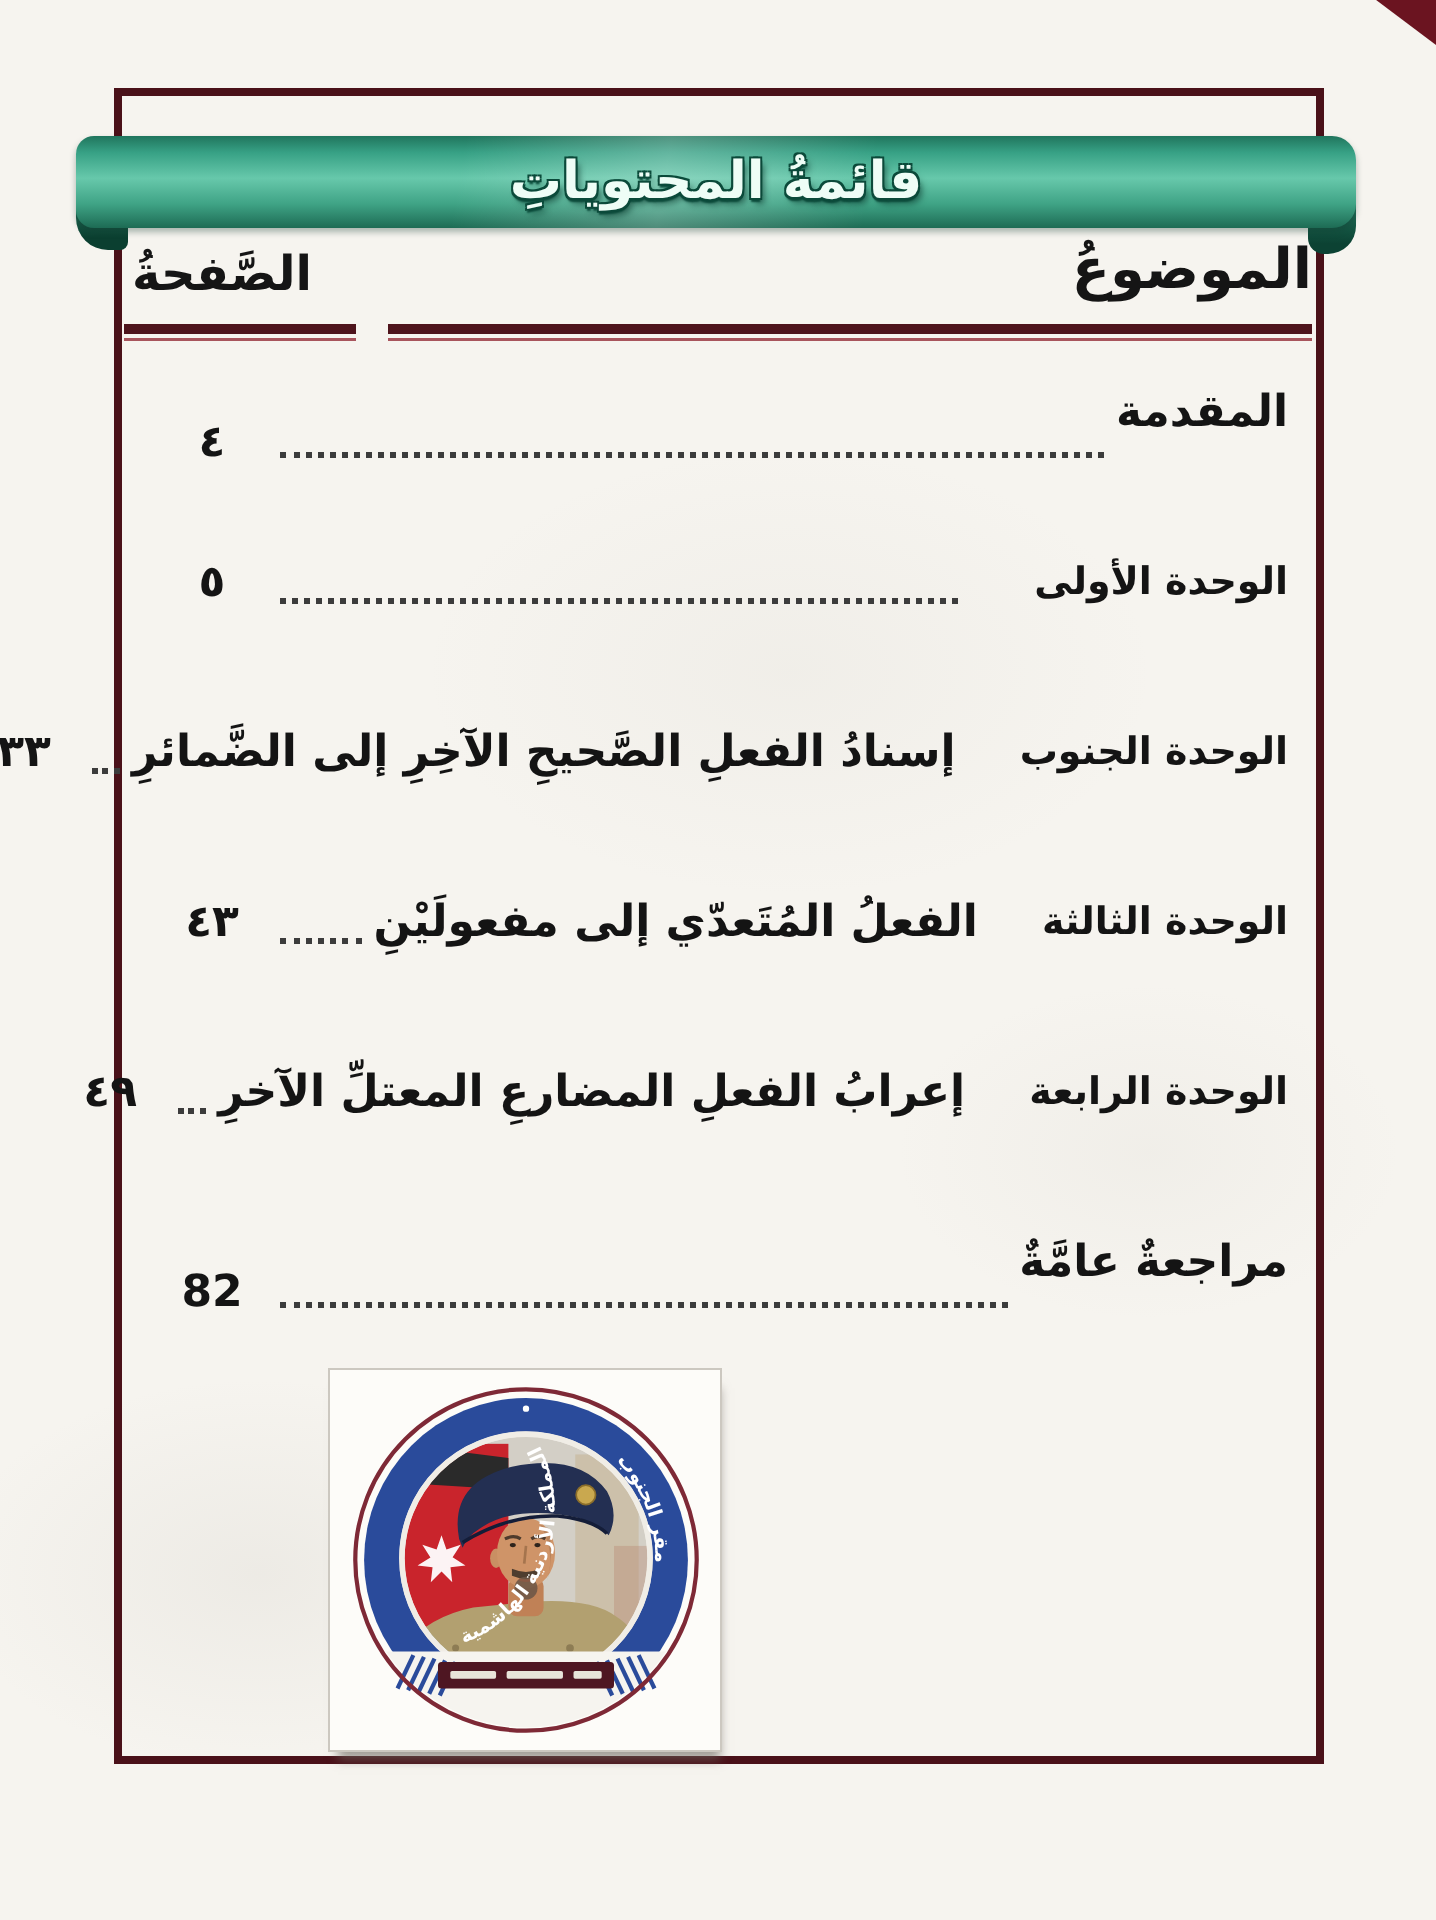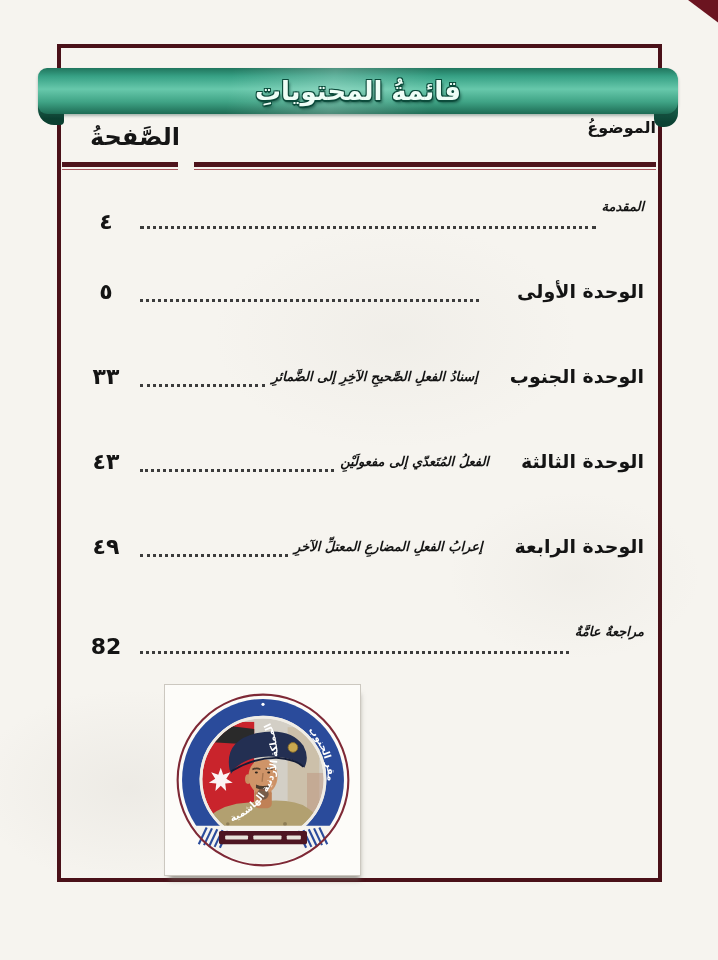--- a/index.html
+++ b/index.html
@@ -23,33 +23,33 @@
   .ribbon-bar{position:absolute;inset:0;border-radius:9px 12px 12px 9px;
     background:
       linear-gradient(100deg, rgba(255,255,255,0) 30%, rgba(255,255,255,.22) 46%, rgba(255,255,255,0) 62%),
       linear-gradient(180deg,#20755d 0%,#37a185 18%,#67c8ab 46%,#3fa385 74%,#1d6b54 100%);
     box-shadow:0 2px 3px rgba(20,60,48,.35);}
   .ribbon-title{position:absolute;inset:0;display:flex;align-items:center;justify-content:center;
     font-size:26px;font-weight:bold;color:#eefdf6;letter-spacing:1px;
     text-shadow:1px 1px 0 #0b4a3a,-1px 1px 0 #0b4a3a,1px -1px 0 #0b4a3a,-1px -1px 0 #0b4a3a,
       0 2px 1px #0b4a3a,2px 3px 3px rgba(6,46,36,.55);}
   
-  .topic-label{position:absolute;top:118px;right:62px;font-size:16px;font-weight:bold;color:#151515;}
-  .page-label{position:absolute;top:123px;left:90px;font-size:24px;font-weight:bold;color:#151515;}
+  .topic-label{position:absolute;top:118px;right:62px;font-size:28px;font-weight:bold;color:#151515;}
+  .page-label{position:absolute;top:123px;left:66px;font-size:24px;font-weight:bold;color:#151515;}
   
   .rule-seg{position:absolute;top:162px;height:10px;
     background:linear-gradient(180deg,#4e141c 0%,#4e141c 50%,rgba(0,0,0,0) 50%,rgba(0,0,0,0) 68%,#a8545c 68%,#a8545c 84%,rgba(0,0,0,0) 84%);}
   .rule-seg.seg1{left:62px;width:116px;}
   .rule-seg.seg2{left:194px;width:462px;}
   
   .toc{position:absolute;left:78px;top:186px;width:566px;direction:rtl;color:#141414;}
   .toc-row{display:flex;align-items:center;height:40px;margin-bottom:45px;}
   .toc-unit{flex:0 0 auto;font-size:19px;font-weight:bold;margin-left:32px;white-space:nowrap;}
   .toc-unit:empty{display:none;margin:0;}
-  .toc-title{flex:0 0 auto;font-size:13px;font-weight:bold;white-space:nowrap;font-style:italic;}
+  .toc-title{flex:0 0 auto;font-size:22px;font-weight:bold;white-space:nowrap;}
   .toc-leader{flex:1 1 auto;min-width:14px;border-bottom:3px dotted #3c3c3c;
     margin:0 6px;transform:translateY(9px);}
   .toc-page{flex:0 0 56px;text-align:center;font-size:22px;font-weight:bold;}
   .toc-row.wrapped .toc-leader{transform:translateY(21px);}
   .toc-row.wrapped .toc-page{transform:translateY(15px);}
   
   .photo-box{position:absolute;left:164px;top:684px;width:195px;height:190px;
     background:#fdfcf9;border:1px solid #ccc8c0;
     box-shadow:2px 7px 5px -3px rgba(105,100,92,.6);
     display:flex;align-items:center;justify-content:center;}

